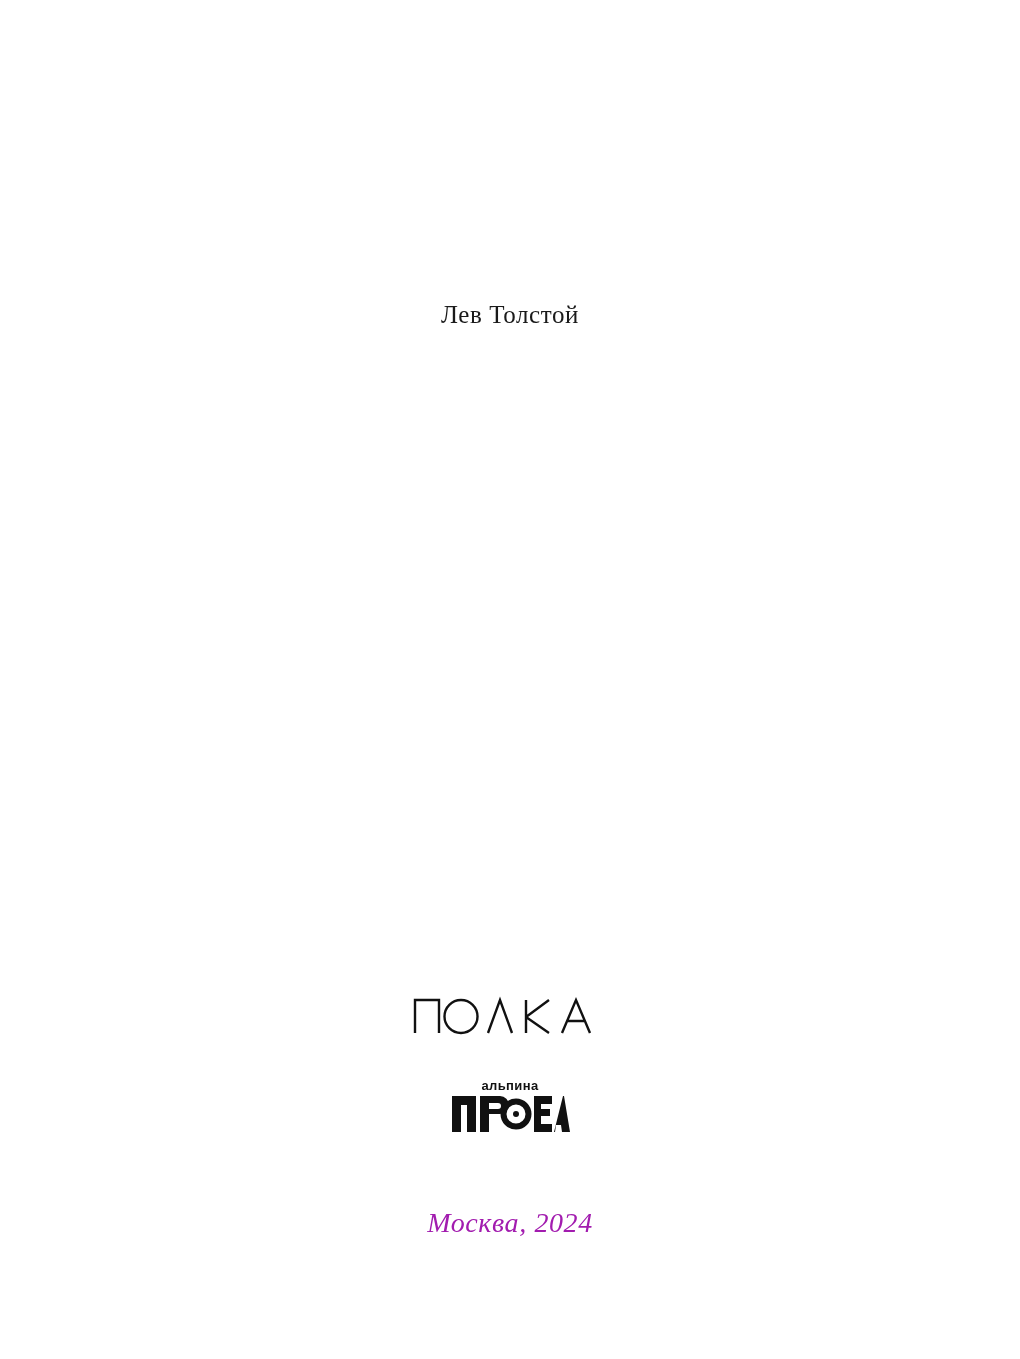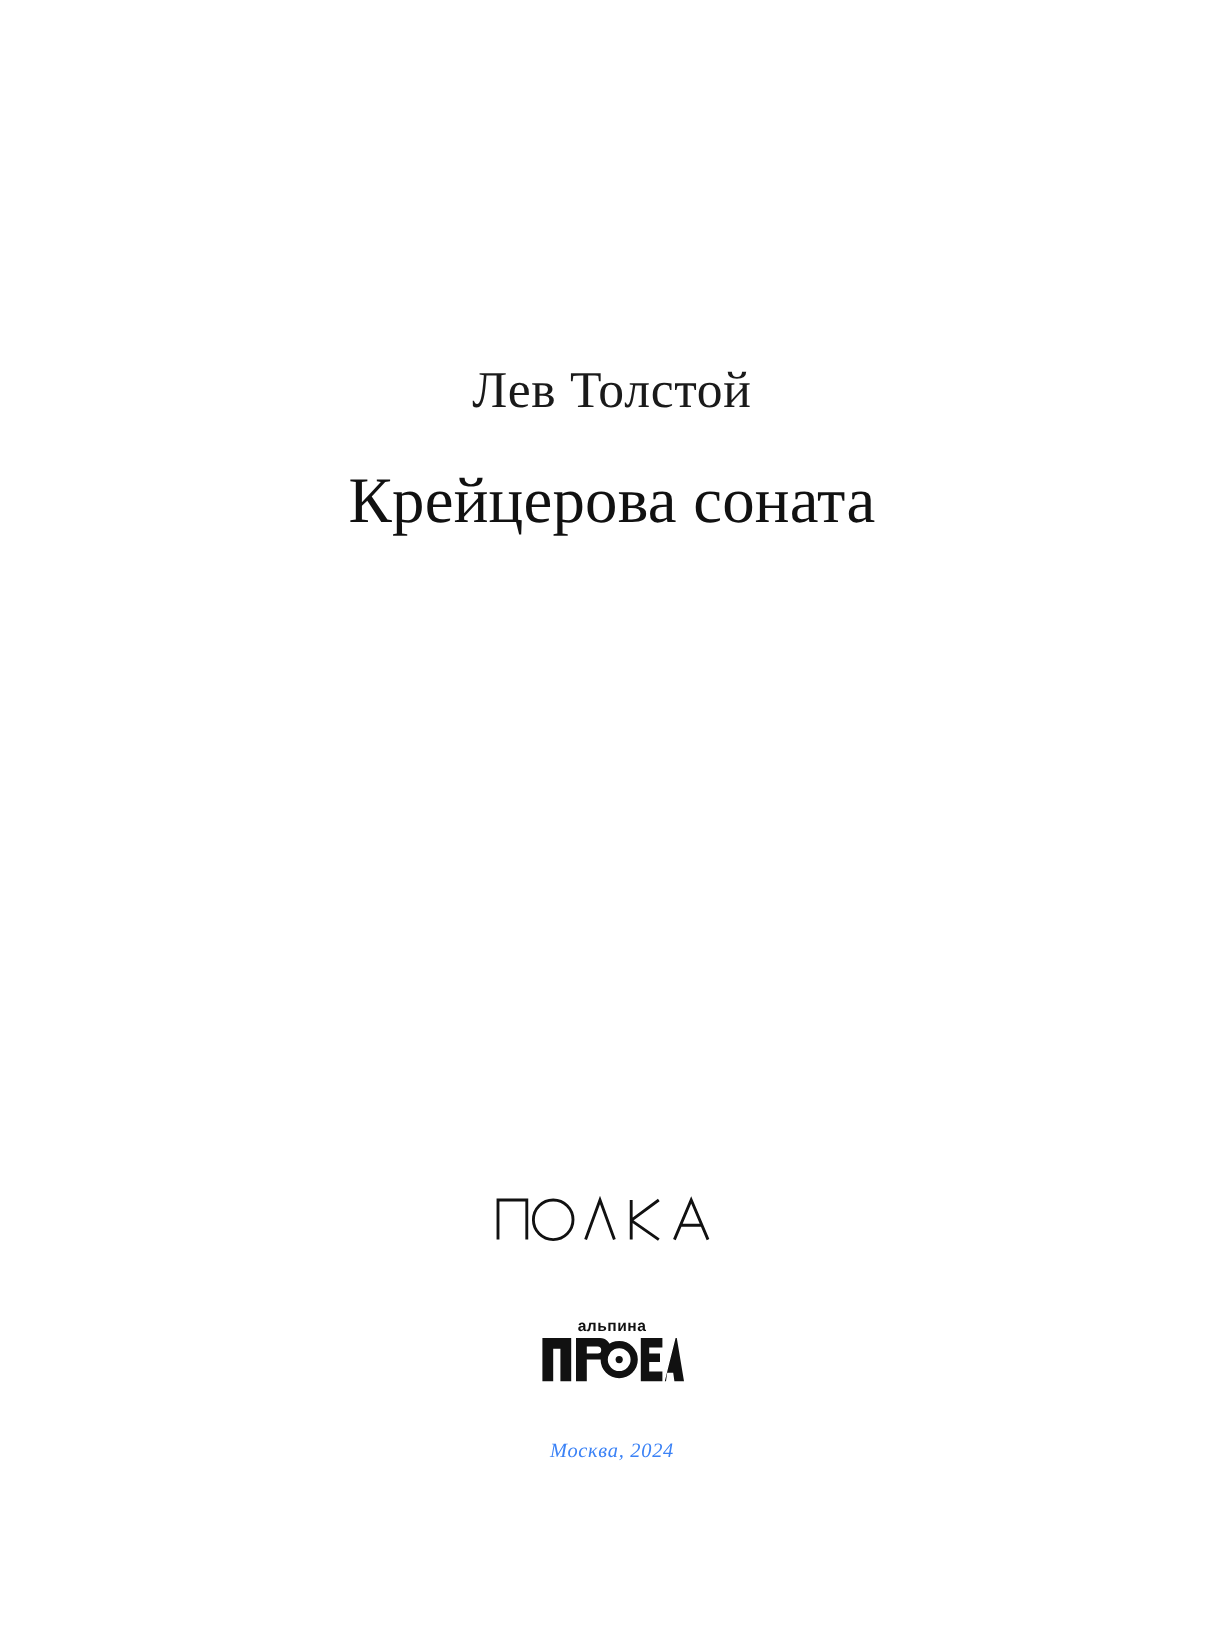--- a/index.html
+++ b/index.html
@@ -28,21 +28,21 @@
   .title-block {
     position: absolute;
     top: 300px;
     left: 0;
     right: 0;
     text-align: center;
   }
 
   .author {
     font-family: "Liberation Serif", "DejaVu Serif", serif;
-    font-size: 43px;
+    font-size: 25px;
     letter-spacing: 0.6px;
     color: #1a1a1a;
     line-height: 1.2;
     margin-bottom: 24px;
   }
 
   .work-title {
     font-family: "Liberation Serif", "DejaVu Serif", serif;
     font-size: 54px;
     line-height: 1.55;
@@ -69,54 +69,53 @@
     font-family: "Liberation Sans", "DejaVu Sans", sans-serif;
     font-size: 40px;
     letter-spacing: 7px;
     color: #111111;
     font-weight: 400;
     line-height: 1;
   }
   .polka-svg { display: block; }
 
   .alpina-block {
-    margin-top: 56px;
+    margin-top: 38px;
     display: flex;
     flex-direction: column;
     align-items: center;
   }
   .alpina-small {
     font-family: "Liberation Sans", "DejaVu Sans", sans-serif;
     font-size: 13px;
     font-weight: 700;
     letter-spacing: 0.4px;
     color: #111111;
     line-height: 1;
     margin-bottom: 2px;
   }
   .proza-svg { display: block; }
 
   .city-year {
-    margin-top: 46px;
+    margin-top: 73px;
     font-family: "Liberation Serif", "DejaVu Serif", serif;
     font-style: italic;
-    font-size: 17px;
+    font-size: 28px;
     letter-spacing: 0.6px;
-    color: #3b82f6;
+    color: #a21caf;
   }
 </style>
 </head>
 <body>
 
 <div class="page">
 
   <div class="title-block">
     <div class="author">Лев Толстой</div>
 
-    <div class="work-title">Крейцерова соната</div>
 
 
   </div>
 
   <div class="publisher-block">
 
     <div class="polka-logo">
       <svg class="polka-svg" width="200" height="42" viewBox="0 0 200 42" aria-hidden="true">
         <g fill="none" stroke="#111111" stroke-width="2.4" stroke-linecap="butt" stroke-linejoin="miter">
 

